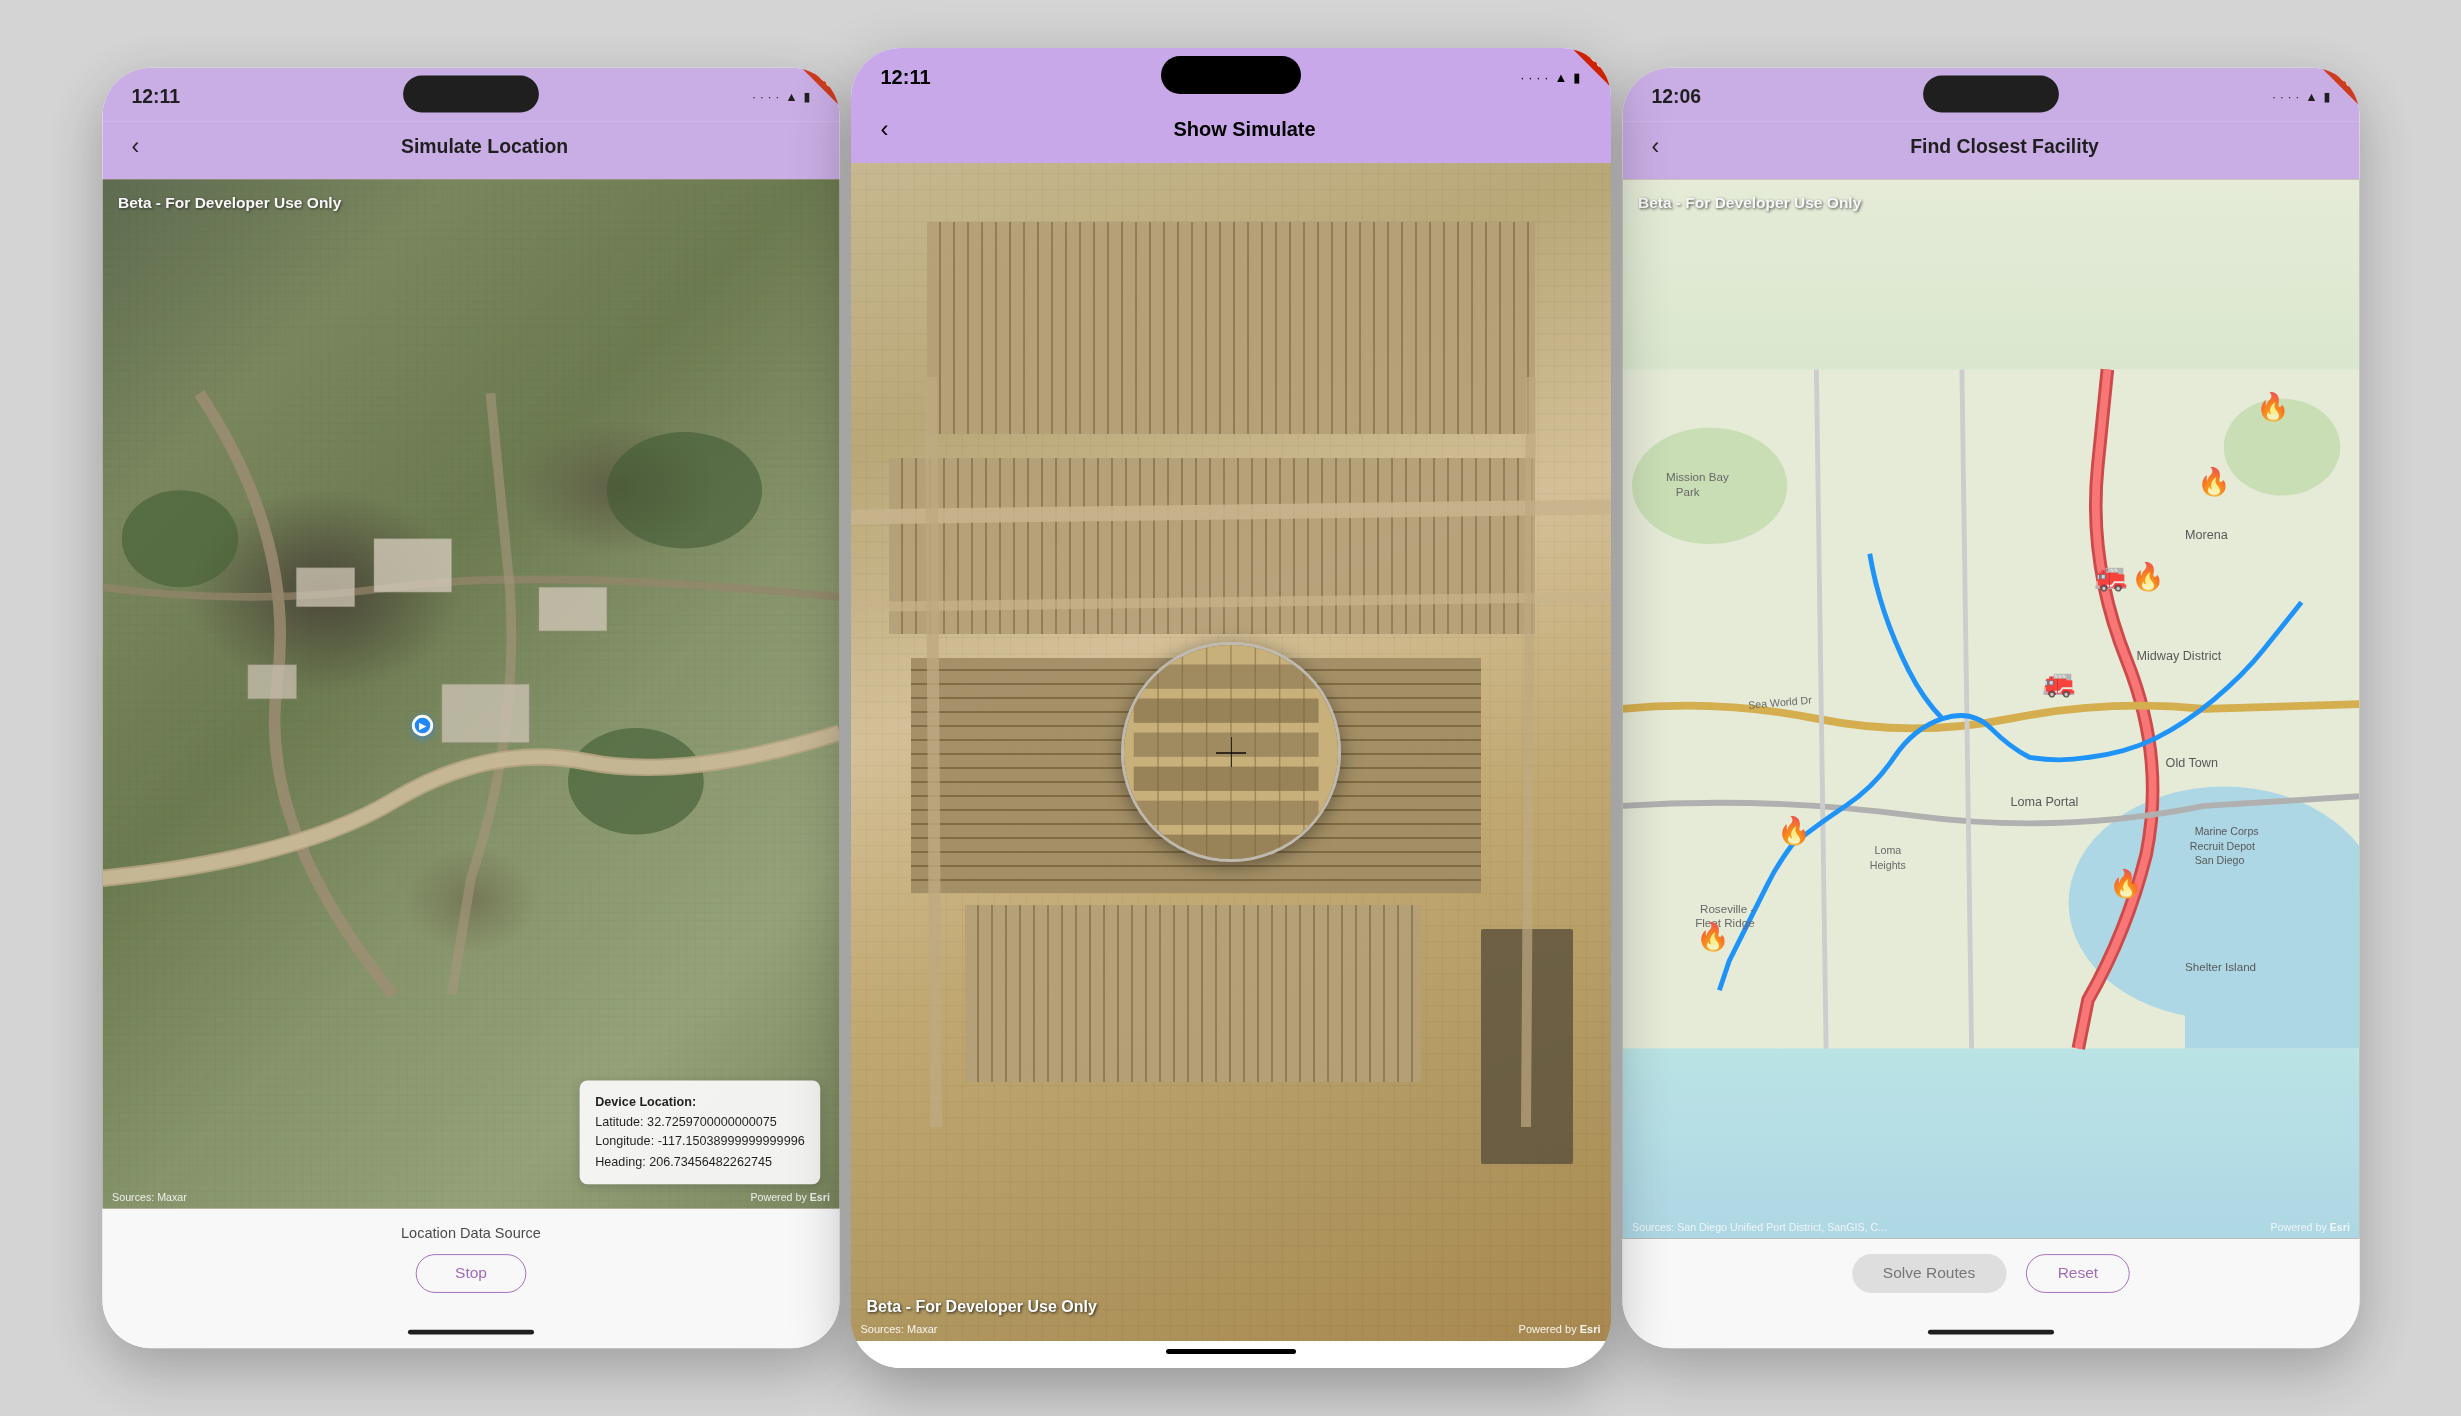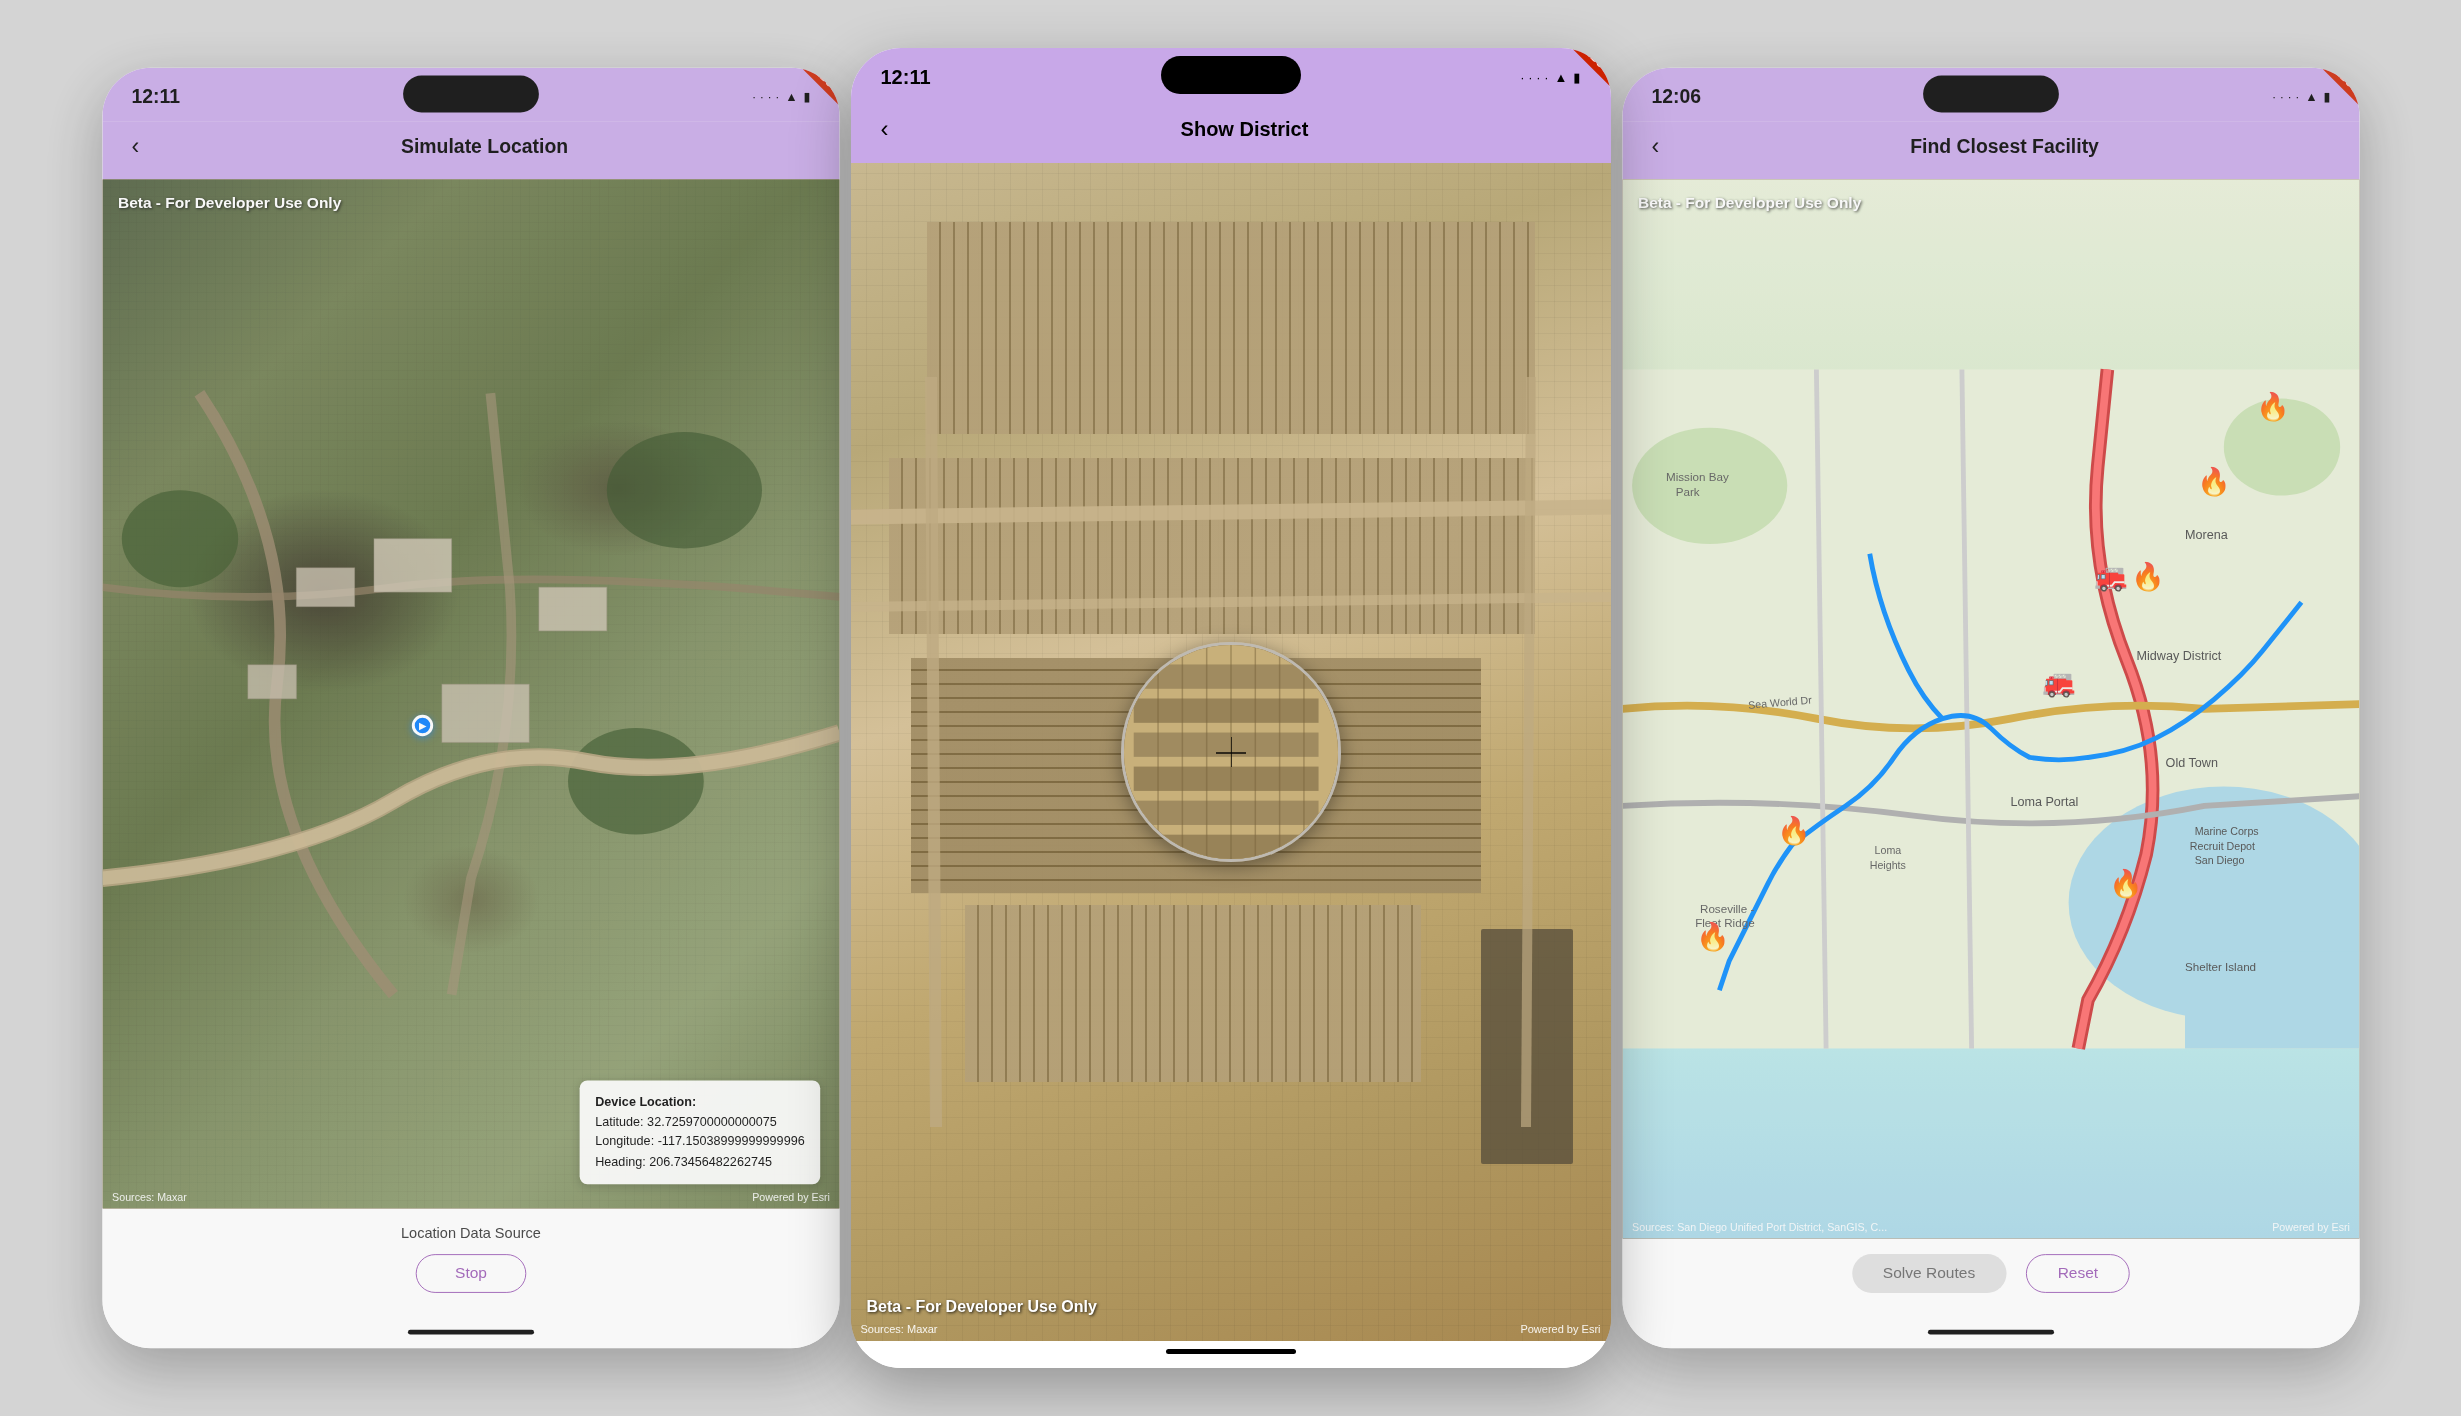--- a/index.html
+++ b/index.html
@@ -153,21 +153,21 @@
     }
     .map-attribution-right {
       position: absolute;
       bottom: 6px;
       right: 10px;
       font-size: 11px;
       color: rgba(255,255,255,0.9);
       z-index: 5;
     }
     .esri-bold {
-      font-weight: 400;
+      font-weight: 700;
     }
     
     .location-dot {
       position: absolute;
       width: 22px;
       height: 22px;
       background: #007AFF;
       border-radius: 50%;
       border: 3px solid #fff;
       box-shadow: 0 2px 8px rgba(0,122,255,0.6);
@@ -432,21 +432,21 @@
       <div class="status-icons">
         <span>· · · ·</span>
         <span>▲</span>
         <span>▮</span>
       </div>
       <div class="debug-badge">DEBUG</div>
     </div>
 
     <div class="nav-bar">
       <span class="back-button">‹</span>
-      <span class="nav-title">Show District</span>
+      <span class="nav-title">Show Simulate</span>
     </div>
 
     <div class="map-area">
       <div class="map-satellite-2">
 
         <div class="grid-structure" style="left:10%;top:5%;width:80%;height:18%;"></div>
         <div class="grid-structure" style="left:5%;top:25%;width:85%;height:15%;"></div>
         <div class="grid-structure" style="left:8%;top:42%;width:75%;height:20%;background:repeating-linear-gradient(0deg, rgba(160,140,100,0.9) 0px, rgba(160,140,100,0.9) 12px, rgba(120,100,60,0.9) 12px, rgba(120,100,60,0.9) 14px);"></div>
         <div class="grid-structure" style="left:15%;top:63%;width:60%;height:15%;"></div>
         <div class="dark-structure" style="right:5%;top:65%;width:12%;height:20%;background:rgba(90,80,60,0.8);"></div>

